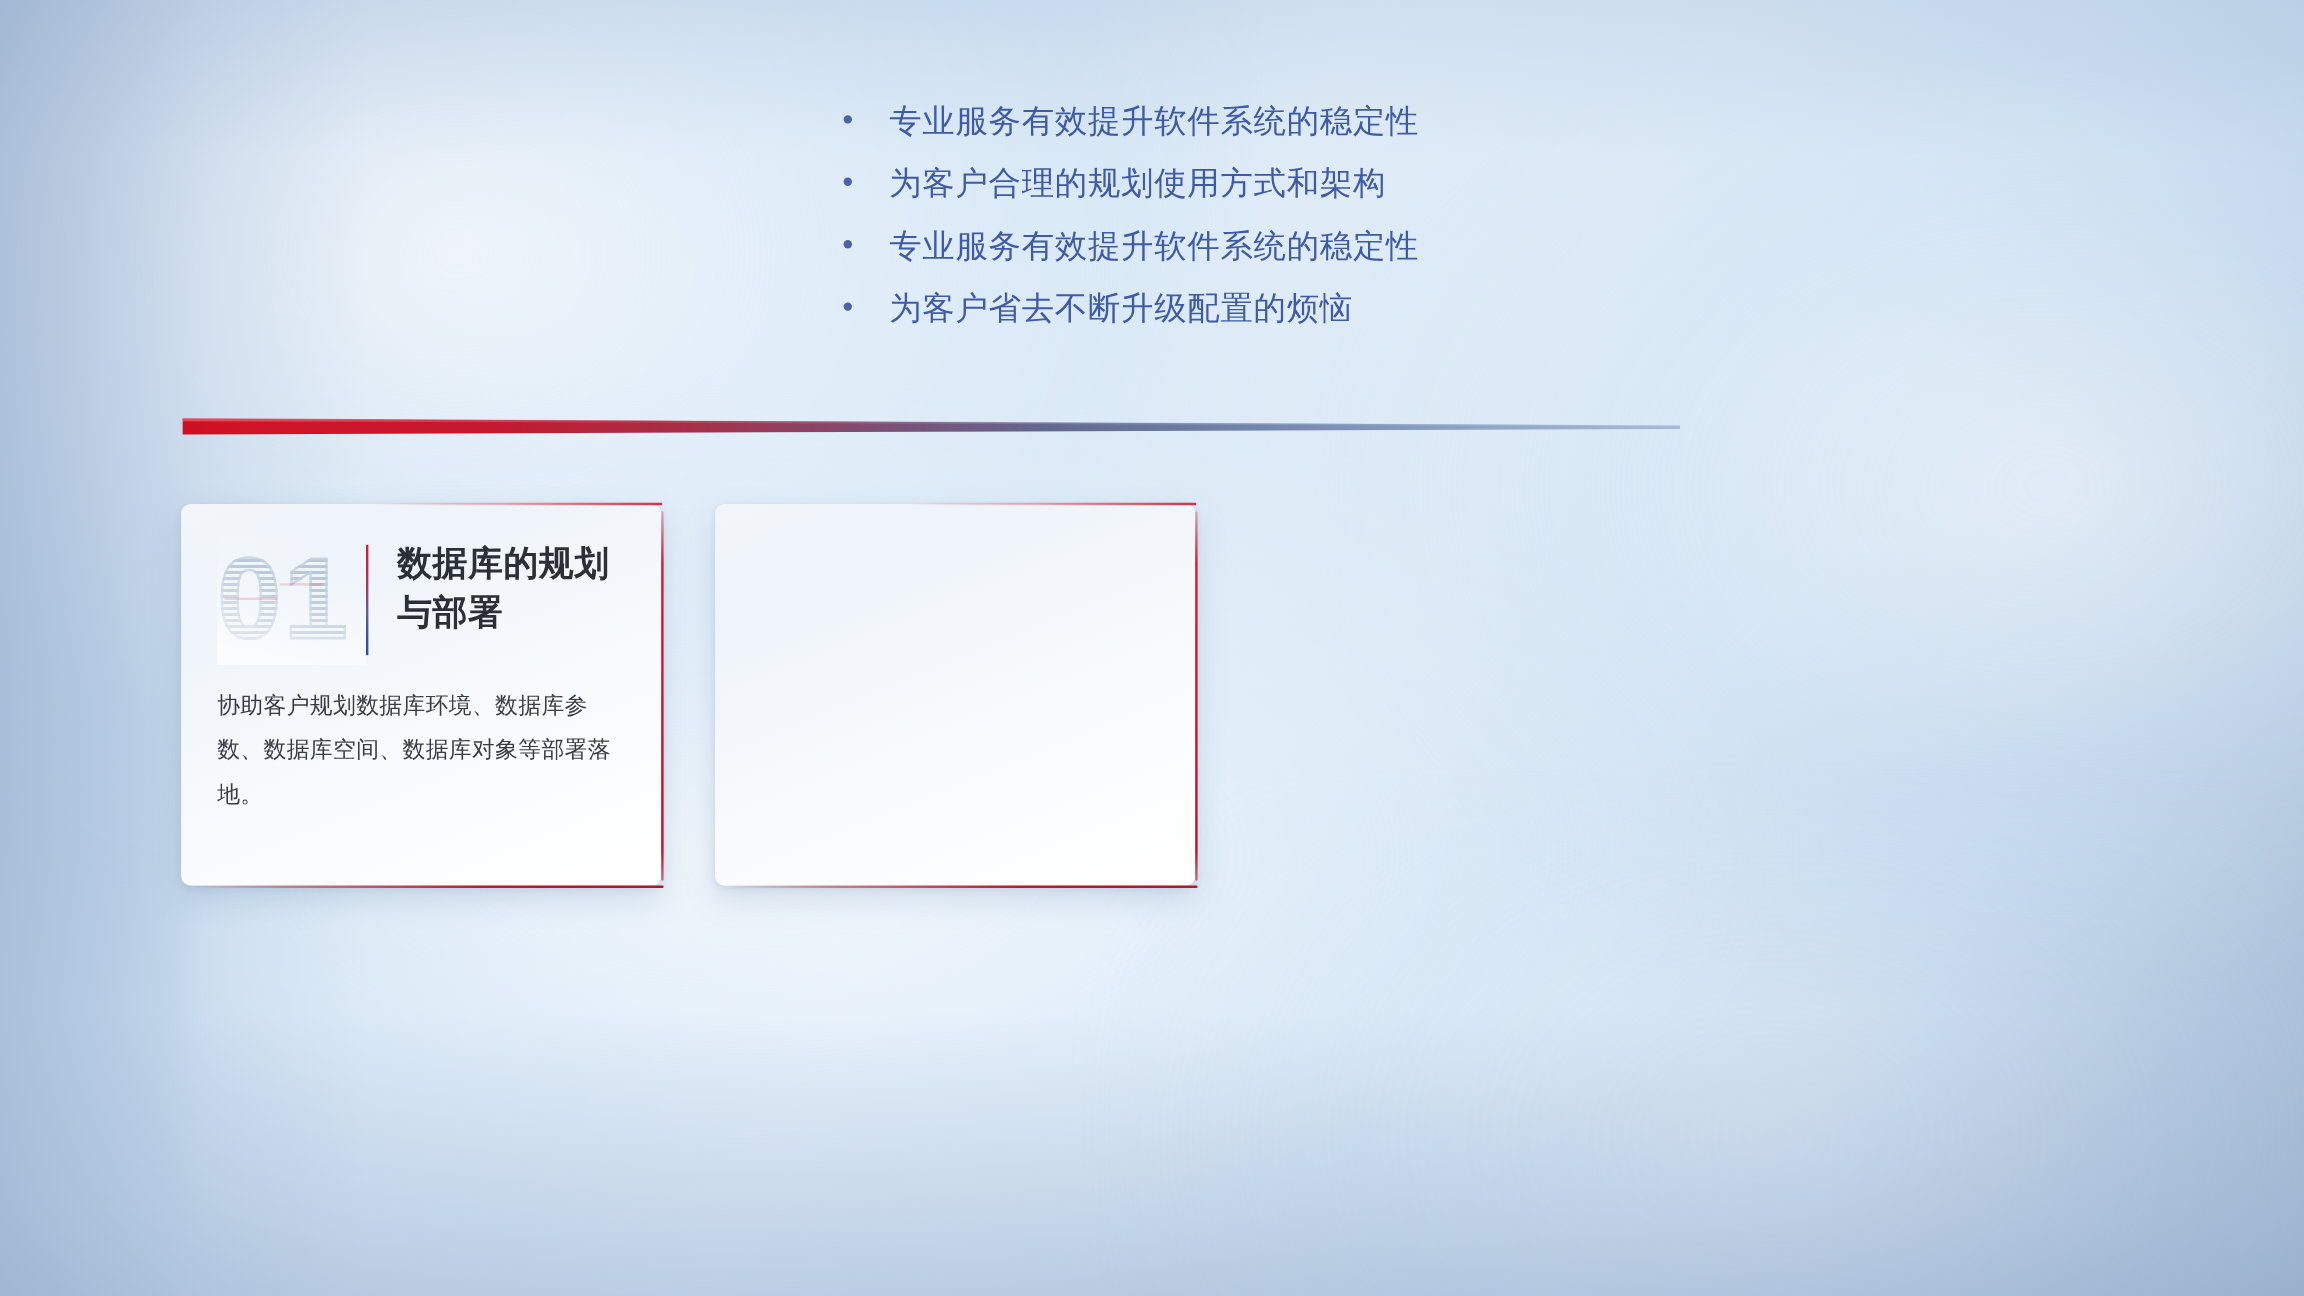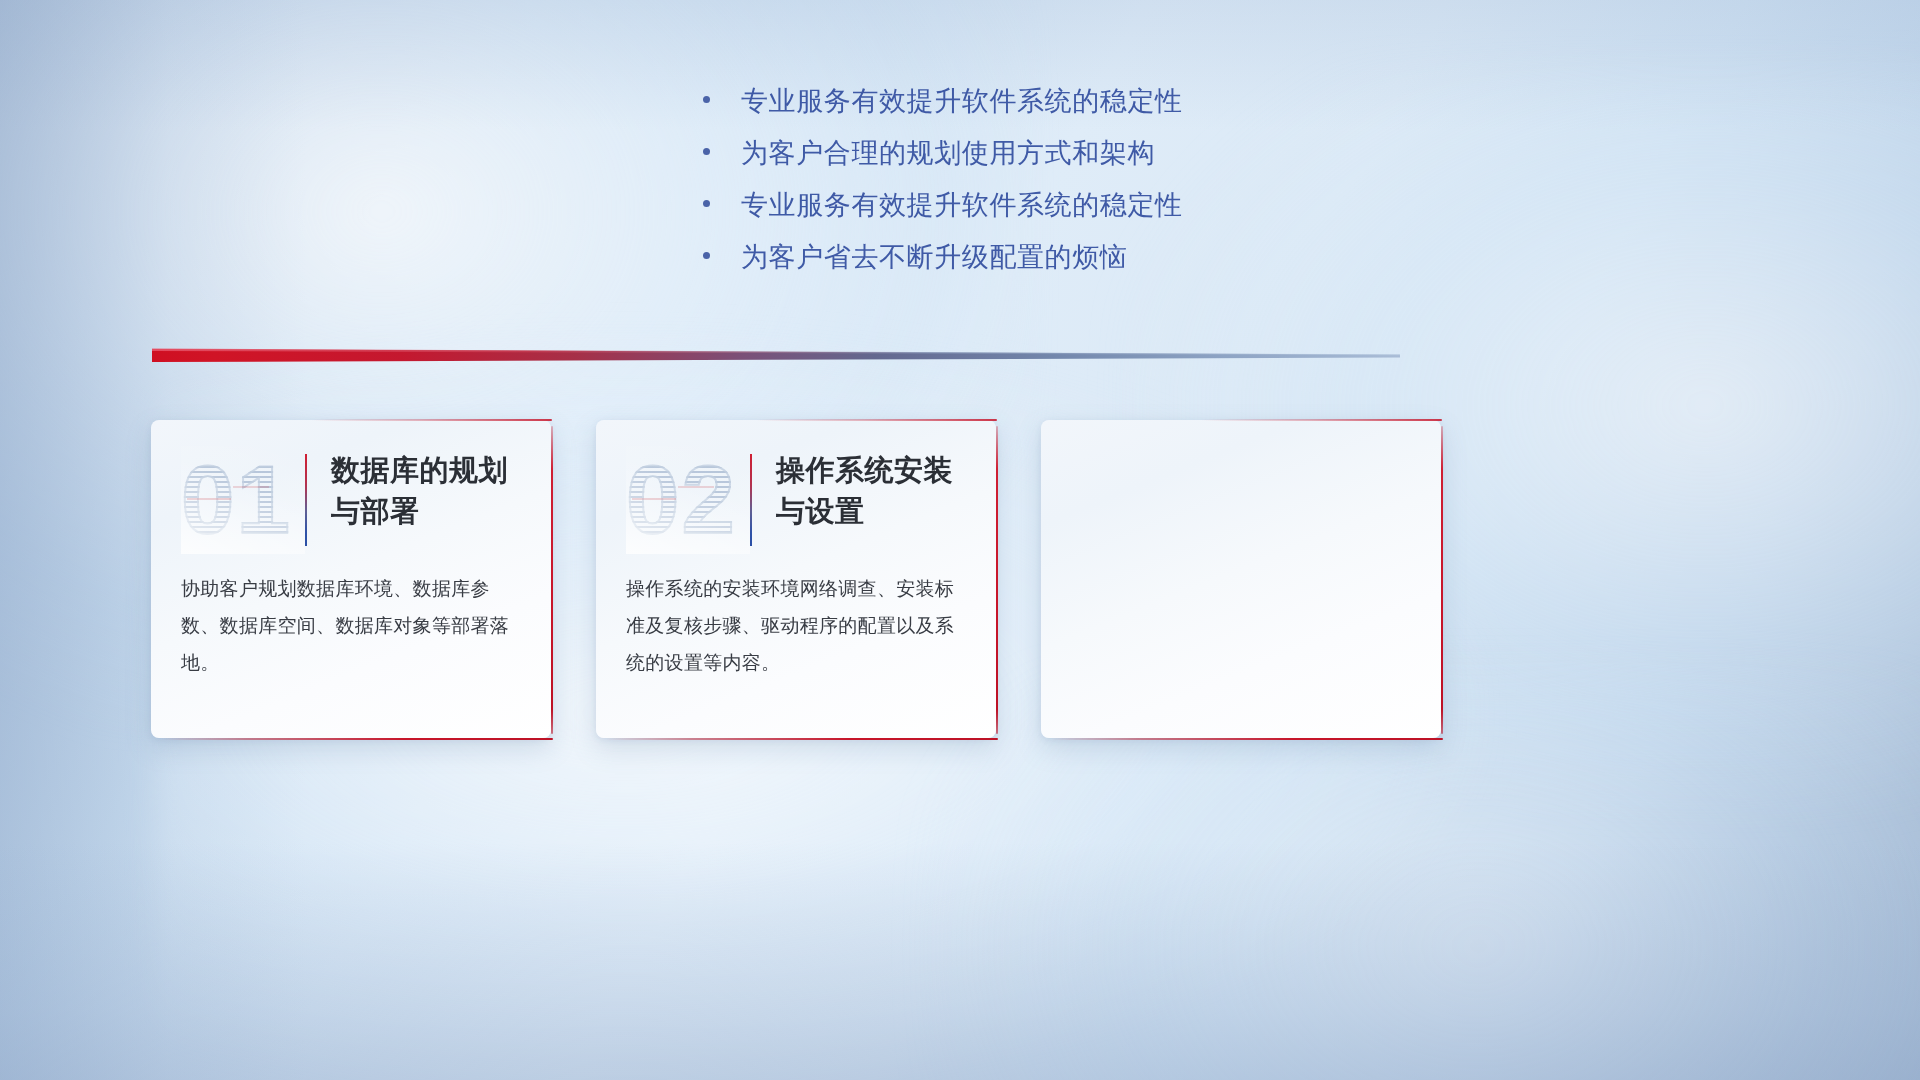--- a/index.html
+++ b/index.html
@@ -390,37 +390,21 @@
           <div class="num-red"></div>
           <div class="num-red2"></div>
           <div class="num-tint"></div>
         </div>
         <div class="card-vline"></div>
         <div class="card-title">数据库的规划与部署</div>
       </div>
       <div class="card-body">协助客户规划数据库环境、数据库参数、数据库空间、数据库对象等部署落地。</div>
     </div>
 
+
     <div class="card">
       <div class="card-accent-t"></div>
       <div class="card-accent-r"></div>
       <div class="card-accent-b"></div>
-      <div class="card-head">
-        <div class="card-number">
-          <div class="num-glyph">02</div>
-          <div class="num-red"></div>
-          <div class="num-red2"></div>
-          <div class="num-tint"></div>
-        </div>
-        <div class="card-vline"></div>
-        <div class="card-title">操作系统安装与设置</div>
-      </div>
-      <div class="card-body">操作系统的安装环境网络调查、安装标准及复核步骤、驱动程序的配置以及系统的设置等内容。</div>
-    </div>
-
-    <div class="card">
-      <div class="card-accent-t"></div>
-      <div class="card-accent-r"></div>
-      <div class="card-accent-b"></div>
     </div>
 
   </div>
 </div>
 
 </body></html>

